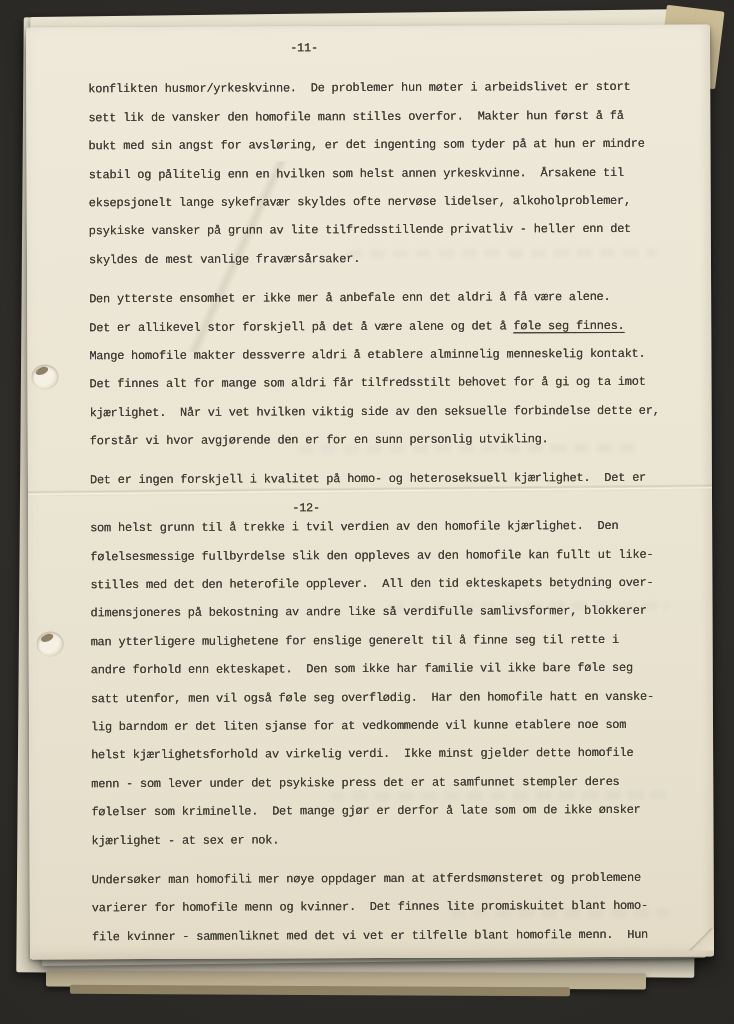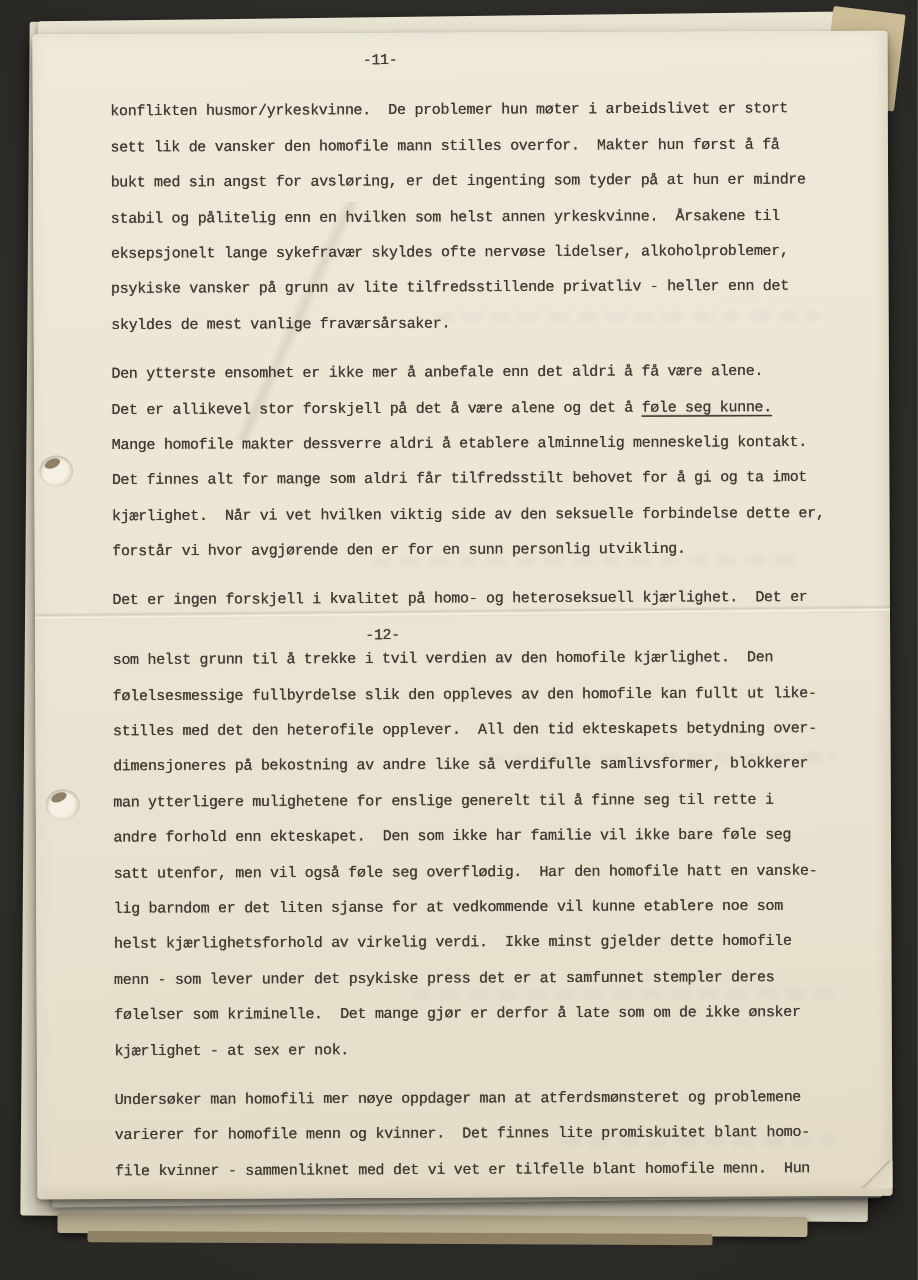--- a/index.html
+++ b/index.html
@@ -100,21 +100,21 @@
     <div class="text-block">
         <div class="tline pagenum first">-11-</div>
         <div class="tline">konflikten husmor/yrkeskvinne.  De problemer hun møter i arbeidslivet er stort</div>
         <div class="tline">sett lik de vansker den homofile mann stilles overfor.  Makter hun først å få</div>
         <div class="tline">bukt med sin angst for avsløring, er det ingenting som tyder på at hun er mindre</div>
         <div class="tline">stabil og pålitelig enn en hvilken som helst annen yrkeskvinne.  Årsakene til</div>
         <div class="tline">eksepsjonelt lange sykefravær skyldes ofte nervøse lidelser, alkoholproblemer,</div>
         <div class="tline">psykiske vansker på grunn av lite tilfredsstillende privatliv - heller enn det</div>
         <div class="tline">skyldes de mest vanlige fraværsårsaker.</div>
         <div class="tline gap">Den ytterste ensomhet er ikke mer å anbefale enn det aldri å få være alene.</div>
-        <div class="tline">Det er allikevel stor forskjell på det å være alene og det å <span class="ul">føle seg kunne.</span></div>
+        <div class="tline">Det er allikevel stor forskjell på det å være alene og det å <span class="ul">føle seg finnes.</span></div>
         <div class="tline">Mange homofile makter dessverre aldri å etablere alminnelig menneskelig kontakt.</div>
         <div class="tline">Det finnes alt for mange som aldri får tilfredsstilt behovet for å gi og ta imot</div>
         <div class="tline">kjærlighet.  Når vi vet hvilken viktig side av den seksuelle forbindelse dette er,</div>
         <div class="tline">forstår vi hvor avgjørende den er for en sunn personlig utvikling.</div>
         <div class="tline gap">Det er ingen forskjell i kvalitet på homo- og heteroseksuell kjærlighet.  Det er</div>
         <div class="tline pagenum tight">-12-</div>
         <div class="tline">som helst grunn til å trekke i tvil verdien av den homofile kjærlighet.  Den</div>
         <div class="tline">følelsesmessige fullbyrdelse slik den oppleves av den homofile kan fullt ut like-</div>
         <div class="tline">stilles med det den heterofile opplever.  All den tid ekteskapets betydning over-</div>
         <div class="tline">dimensjoneres på bekostning av andre like så verdifulle samlivsformer, blokkerer</div>

